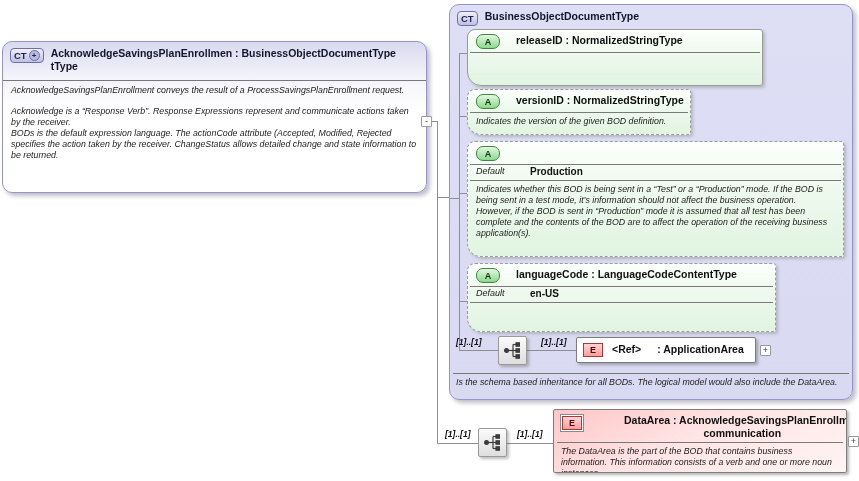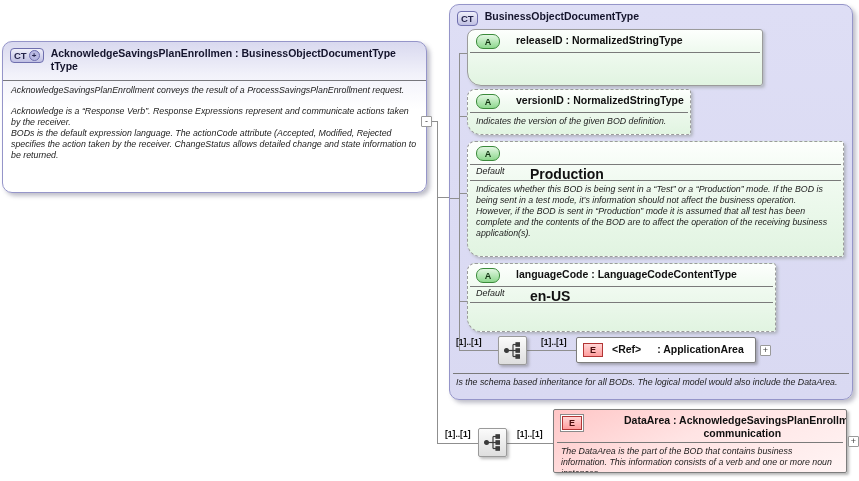--- a/index.html
+++ b/index.html
@@ -63,21 +63,21 @@
     border:1px solid #3a8a3a;border-radius:7px;
     background:linear-gradient(180deg,#e2f7e2,#8ed88e);
     font-size:9px;font-weight:bold;color:#113311;
   }
   .attr-title{margin-left:16px;flex:1;font-size:10.5px;font-weight:bold;color:#101010;line-height:13px;}
   .attr-title div{white-space:nowrap;}
   .attr-title div.cont{text-align:center;white-space:nowrap;}
   .attr-sep{height:1px;background:#7a7a7a;margin:1px 2px 0 2px;}
   .default-row{display:flex;align-items:flex-start;padding:1px 8px;height:12px;}
   .default-label{font-size:9px;font-style:italic;color:#1a1a1a;width:54px;flex:0 0 auto;}
-  .default-value{font-size:14px;font-weight:bold;color:#111;}
+  .default-value{font-size:10px;font-weight:bold;color:#111;}
   .attr-doc{
     padding:3px 8px 4px 8px;
     font-size:8.8px;font-style:italic;color:#1c1c1c;line-height:11px;
   }
 
   
   .elem{
     position:absolute;box-sizing:border-box;z-index:1;
     border:1px solid #7d7d7d;border-radius:2px;
     box-shadow:2px 2px 3px rgba(90,90,90,.45);
@@ -121,21 +121,21 @@
   
   .seq-icon{
     position:absolute;width:29px;height:29px;box-sizing:border-box;z-index:1;
     background:linear-gradient(180deg,#fbfbfb,#dedede);
     border:1px solid #9a9a9a;border-radius:2px;
     box-shadow:2px 2px 3px rgba(90,90,90,.4);
     display:flex;align-items:center;justify-content:center;
   }
   .occ-label{
     position:absolute;z-index:2;
-    font-size:8.5px;font-weight:bold;color:#101010;white-space:nowrap;text-align:center;
+    font-size:8.5px;font-weight:bold;font-style:italic;color:#101010;white-space:nowrap;text-align:center;
   }
 
   
   .toggle{
     position:absolute;width:11px;height:11px;box-sizing:border-box;z-index:3;
     background:#ffffff;border:1px solid #9a9a9a;
     display:flex;align-items:center;justify-content:center;
     font-size:9px;line-height:9px;color:#444;border-radius:1px;
   }
 </style>

